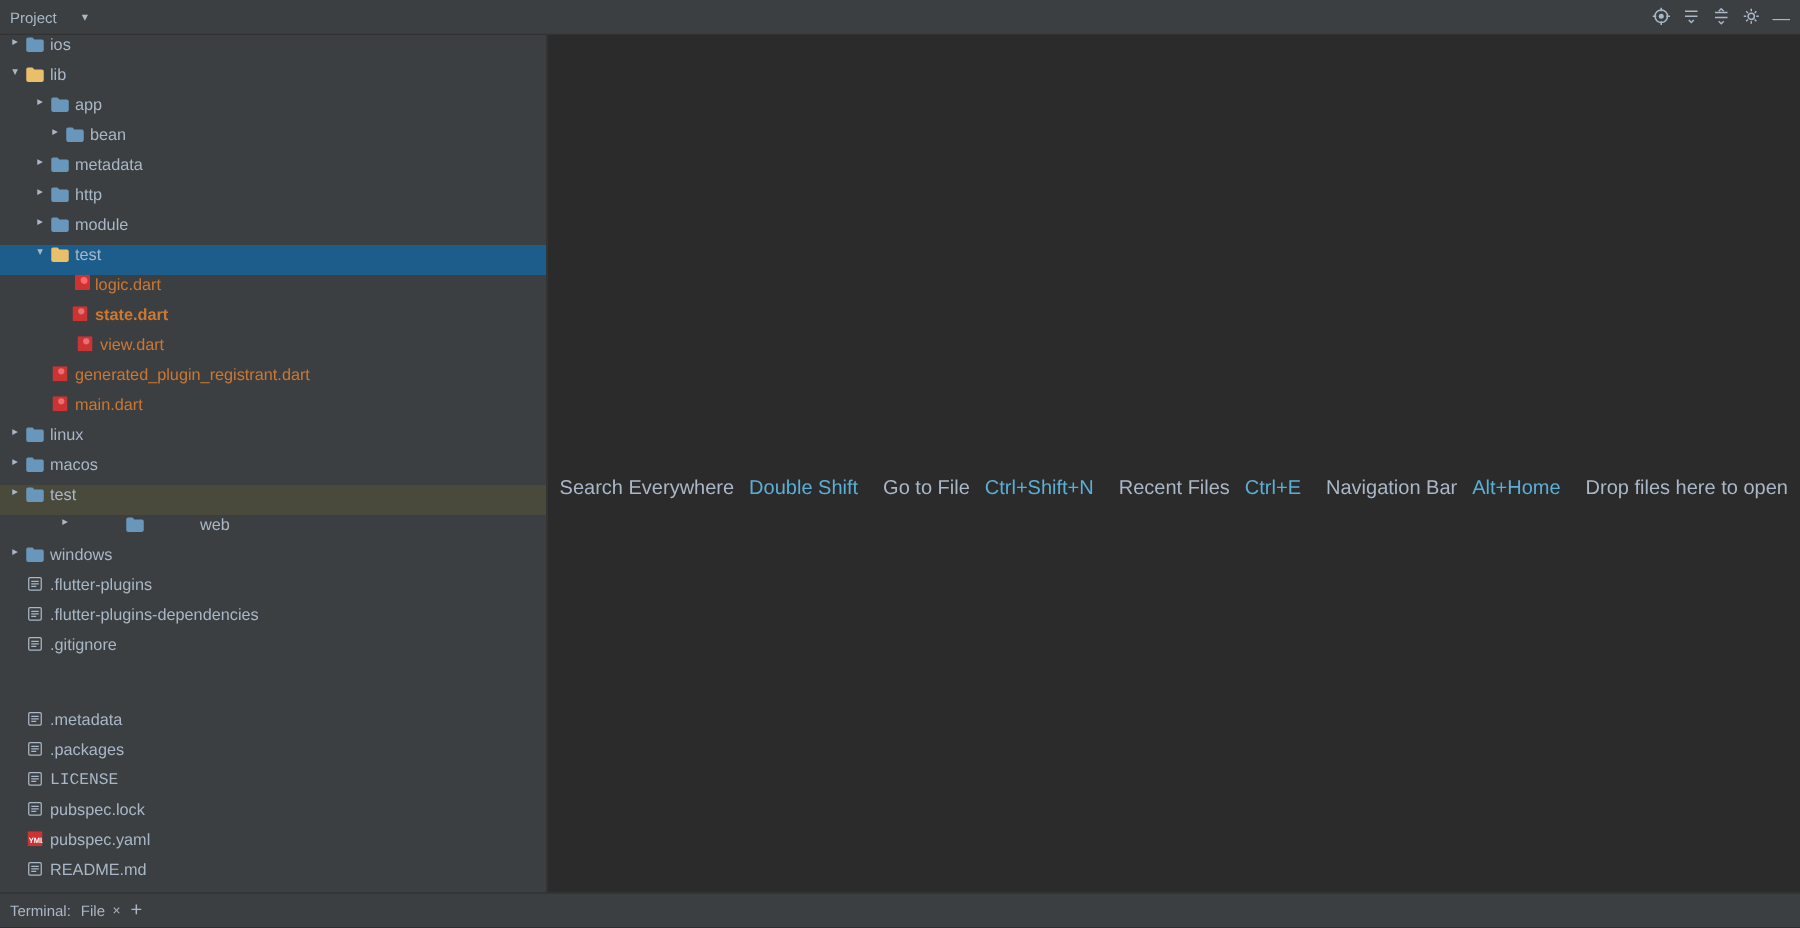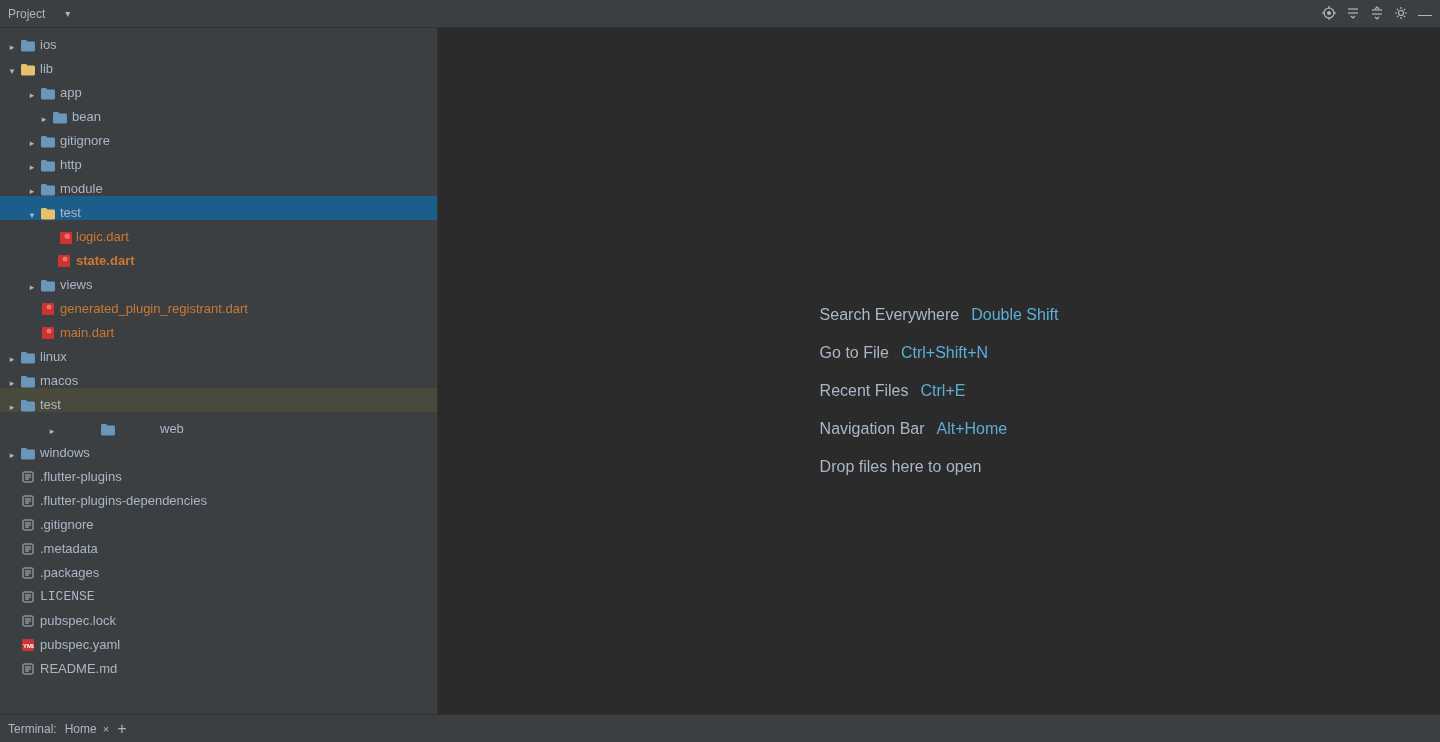--- a/index.html
+++ b/index.html
@@ -68,21 +68,21 @@
       overflow-y: auto;
       flex-shrink: 0;
       position: relative;
     }
     .sidebar::-webkit-scrollbar { width: 8px; }
     .sidebar::-webkit-scrollbar-track { background: #3c3f41; }
     .sidebar::-webkit-scrollbar-thumb { background: #616365; border-radius: 4px; }
 
     .tree-item {
       display: flex;
-      align-items: flex-end;
+      align-items: flex-start;
       height: 24px;
       padding-right: 8px;
       cursor: pointer;
       white-space: nowrap;
       position: relative;
     }
     .tree-item.selected { background: #1d5d8c; }
     .tree-item.selected-alt { background: #4a4a3c; }
 
     .tree-indent {
@@ -154,23 +154,23 @@
     .editor-area {
       flex: 1;
       background: #2b2b2b;
       display: flex;
       align-items: center;
       justify-content: center;
     }
 
     .welcome-panel {
       display: flex;
-      flex-direction: column;
+      flex-direction: row;
       gap: 20px;
-      align-items: flex-start;
+      align-items: flex-end;
       margin-top: 40px;
     }
 
     .welcome-row {
       display: flex;
       align-items: baseline;
       gap: 12px;
     }
 
     .welcome-label {
@@ -320,21 +320,21 @@
     </div>
 
     <div class="tree-item" style="padding-left:4px;">
       <span class="tree-indent" style="width:20px;"></span>
       <span class="arrow closed"></span>
       <span class="folder-icon">
         <svg class="folder-svg" viewBox="0 0 16 14" fill="none">
           <path d="M1 3.5C1 2.67 1.67 2 2.5 2H6l1.5 1.5H13.5C14.33 3.5 15 4.17 15 5v7c0 .83-.67 1.5-1.5 1.5h-11C1.67 13.5 1 12.83 1 12V3.5z" fill="#6897bb"></path>
         </svg>
       </span>
-      <span class="item-label">gitignore</span>
+      <span class="item-label">metadata</span>
     </div>
 
     <div class="tree-item" style="padding-left:4px;">
       <span class="tree-indent" style="width:20px;"></span>
       <span class="arrow closed"></span>
       <span class="folder-icon">
         <svg class="folder-svg" viewBox="0 0 16 14" fill="none">
           <path d="M1 3.5C1 2.67 1.67 2 2.5 2H6l1.5 1.5H13.5C14.33 3.5 15 4.17 15 5v7c0 .83-.67 1.5-1.5 1.5h-11C1.67 13.5 1 12.83 1 12V3.5z" fill="#6897bb"></path>
         </svg>
       </span>
@@ -380,53 +380,54 @@
       <span class="arrow empty"></span>
       <span class="file-icon">
         <svg width="12" height="12" viewBox="0 0 12 12">
           <rect width="12" height="12" rx="1" fill="#cc3333"></rect>
           <circle cx="7" cy="4" r="2.5" fill="#e87070"></circle>
         </svg>
       </span>
       <span class="item-label dart-red">state.dart</span>
     </div>
 
-
-    <div class="tree-item" style="padding-left:4px;">
-      <span class="tree-indent" style="width:20px;"></span>
-      <span class="arrow closed"></span>
-      <span class="folder-icon">
-        <svg class="folder-svg" viewBox="0 0 16 14" fill="none">
-          <path d="M1 3.5C1 2.67 1.67 2 2.5 2H6l1.5 1.5H13.5C14.33 3.5 15 4.17 15 5v7c0 .83-.67 1.5-1.5 1.5h-11C1.67 13.5 1 12.83 1 12V3.5z" fill="#6897bb"></path>
-        </svg>
-      </span>
-      <span class="item-label">views</span>
-    </div>
-
-    <div class="tree-item" style="padding-left:4px;">
-      <span class="tree-indent" style="width:20px;"></span>
+    <div class="tree-item" style="padding-left:4px;">
+      <span class="tree-indent" style="width:40px;"></span>
       <span class="arrow empty"></span>
       <span class="file-icon">
         <svg width="12" height="12" viewBox="0 0 12 12">
           <rect width="12" height="12" rx="1" fill="#cc3333"></rect>
           <circle cx="7" cy="4" r="2.5" fill="#e87070"></circle>
         </svg>
       </span>
-      <span class="item-label dart-red">generated_plugin_registrant.dart</span>
-    </div>
+      <span class="item-label dart-red">view.dart</span>
+    </div>
+
 
     <div class="tree-item" style="padding-left:4px;">
       <span class="tree-indent" style="width:20px;"></span>
       <span class="arrow empty"></span>
       <span class="file-icon">
         <svg width="12" height="12" viewBox="0 0 12 12">
           <rect width="12" height="12" rx="1" fill="#cc3333"></rect>
           <circle cx="7" cy="4" r="2.5" fill="#e87070"></circle>
         </svg>
       </span>
+      <span class="item-label dart-red">generated_plugin_registrant.dart</span>
+    </div>
+
+    <div class="tree-item" style="padding-left:4px;">
+      <span class="tree-indent" style="width:20px;"></span>
+      <span class="arrow empty"></span>
+      <span class="file-icon">
+        <svg width="12" height="12" viewBox="0 0 12 12">
+          <rect width="12" height="12" rx="1" fill="#cc3333"></rect>
+          <circle cx="7" cy="4" r="2.5" fill="#e87070"></circle>
+        </svg>
+      </span>
       <span class="item-label dart-red">main.dart</span>
     </div>
 
     <div class="tree-item" style="padding-left:4px;">
       <span class="tree-indent" style="width:0px;"></span>
       <span class="arrow closed"></span>
       <span class="folder-icon">
         <svg class="folder-svg" viewBox="0 0 16 14" fill="none">
           <path d="M1 3.5C1 2.67 1.67 2 2.5 2H6l1.5 1.5H13.5C14.33 3.5 15 4.17 15 5v7c0 .83-.67 1.5-1.5 1.5h-11C1.67 13.5 1 12.83 1 12V3.5z" fill="#6897bb"></path>
         </svg>
@@ -513,21 +514,21 @@
         <svg width="12" height="12" viewBox="0 0 12 12">
           <rect x="1" y="1" width="10" height="10" rx="1" fill="none" stroke="#a9b7c6" stroke-width="1"></rect>
           <line x1="3" y1="4" x2="9" y2="4" stroke="#a9b7c6" stroke-width="1"></line>
           <line x1="3" y1="6" x2="9" y2="6" stroke="#a9b7c6" stroke-width="1"></line>
           <line x1="3" y1="8" x2="7" y2="8" stroke="#a9b7c6" stroke-width="1"></line>
         </svg>
       </span>
       <span class="item-label">.gitignore</span>
     </div>
 
-    <div class="tree-item" style="padding-left:4px;">
+    <div class="tree-item" style="padding-left:4px;margin-top:36px;">
       <span class="tree-indent" style="width:0px;"></span>
       <span class="arrow empty"></span>
       <span class="file-icon">
         <svg width="12" height="12" viewBox="0 0 12 12">
           <rect x="1" y="1" width="10" height="10" rx="1" fill="none" stroke="#a9b7c6" stroke-width="1"></rect>
           <line x1="3" y1="4" x2="9" y2="4" stroke="#a9b7c6" stroke-width="1"></line>
           <line x1="3" y1="6" x2="9" y2="6" stroke="#a9b7c6" stroke-width="1"></line>
           <line x1="3" y1="8" x2="7" y2="8" stroke="#a9b7c6" stroke-width="1"></line>
         </svg>
       </span>
@@ -627,17 +628,17 @@
       </div>
     </div>
   </div>
 </div>
 
 <div class="bottom-bar">
   <span class="terminal-tab">
     <span>Terminal:</span>
   </span>
   <div class="terminal-tab">
-    <span>Home</span>
+    <span>File</span>
     <span class="terminal-close">×</span>
   </div>
   <span class="terminal-add">+</span>
 </div>
 
 </body></html>

